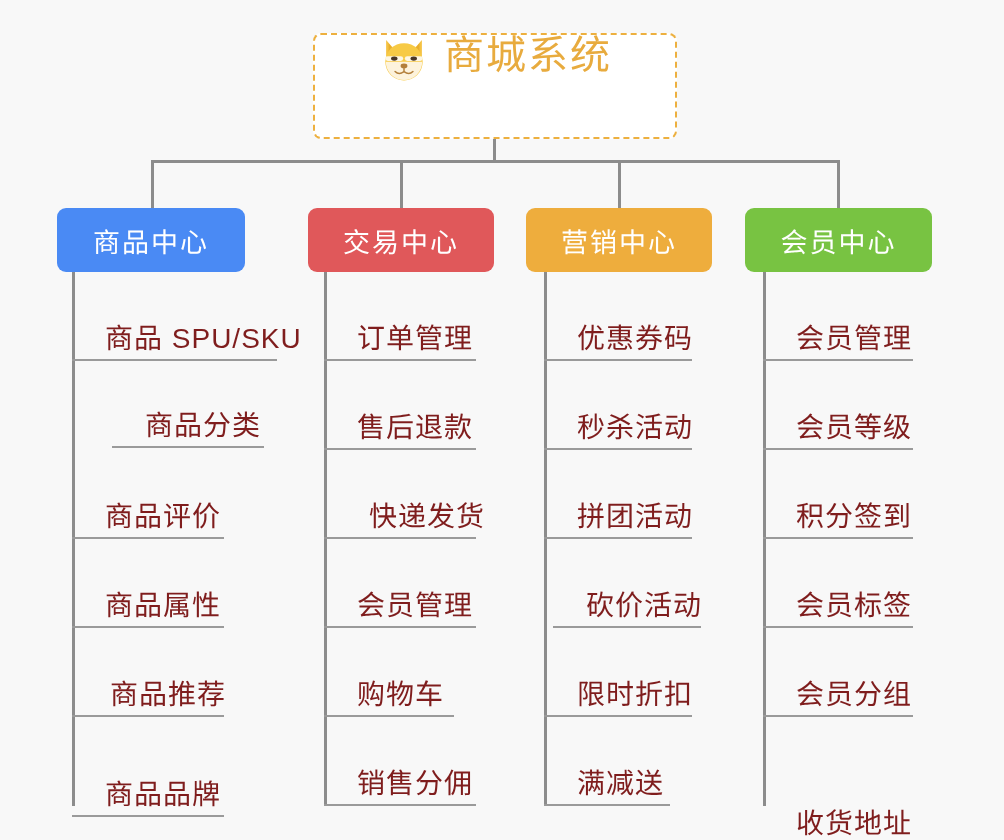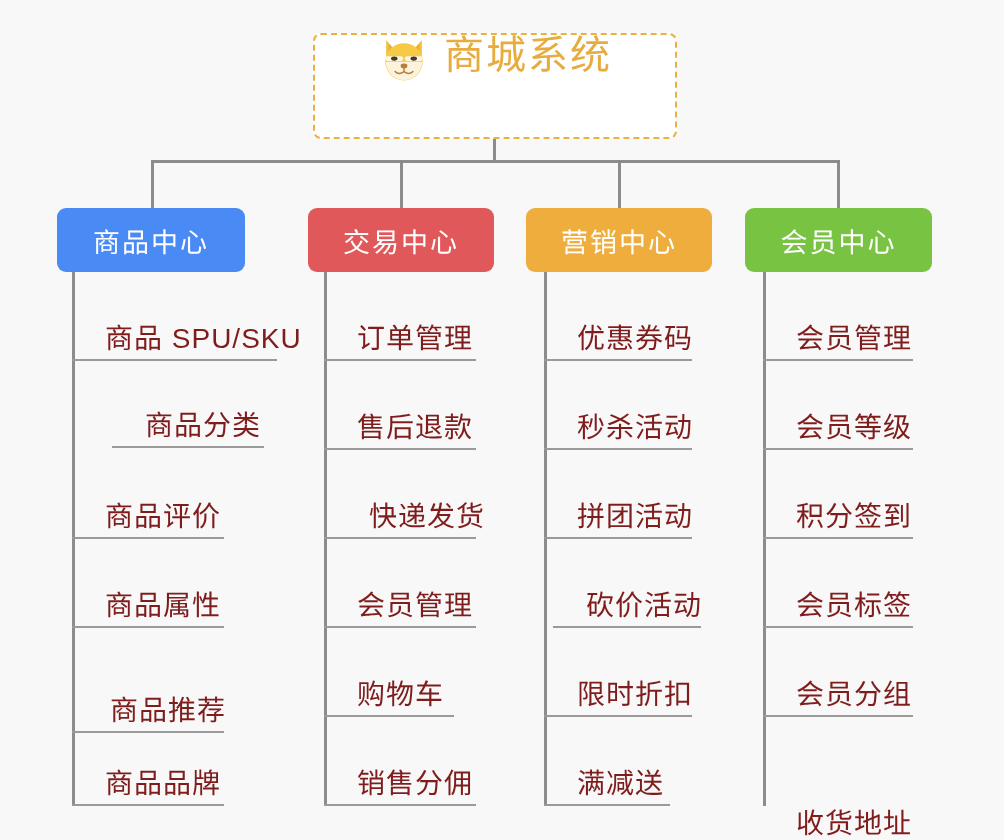--- a/index.html
+++ b/index.html
@@ -161,24 +161,24 @@
       </div>
     <div class="leaf-item" style="top:87px;  width:152px;margin-left:40px;">
         <span class="leaf-label">商品分类</span>
       </div>
     <div class="leaf-item" style="top:178px; width:152px;">
         <span class="leaf-label">商品评价</span>
       </div>
     <div class="leaf-item" style="top:267px; width:152px;">
         <span class="leaf-label">商品属性</span>
       </div>
-    <div class="leaf-item" style="top:372px; width:152px;padding-left:38px;">
+    <div class="leaf-item" style="top:356px; width:152px;padding-left:38px;">
         <span class="leaf-label">商品推荐</span>
       </div>
-    <div class="leaf-item" style="top:445px; width:152px;align-items:flex-end;">
+    <div class="leaf-item" style="top:456px; width:152px;align-items:flex-end;">
         <span class="leaf-label">商品品牌</span>
       </div>
   </div>
 
   <div class="leaf-col" style="left:324px;">
     <div class="leaf-spine" style="height: 534px; background: rgb(140, 140, 140);"></div>
     <div class="leaf-item" style="top:0px;   width:152px;">
         <span class="leaf-label">订单管理</span>
       </div>
     <div class="leaf-item" style="top:89px;  width:152px;">

